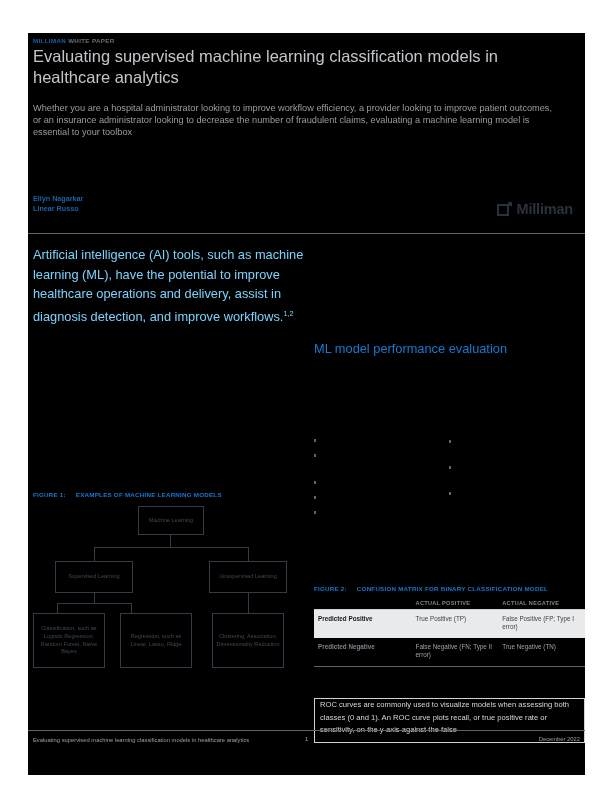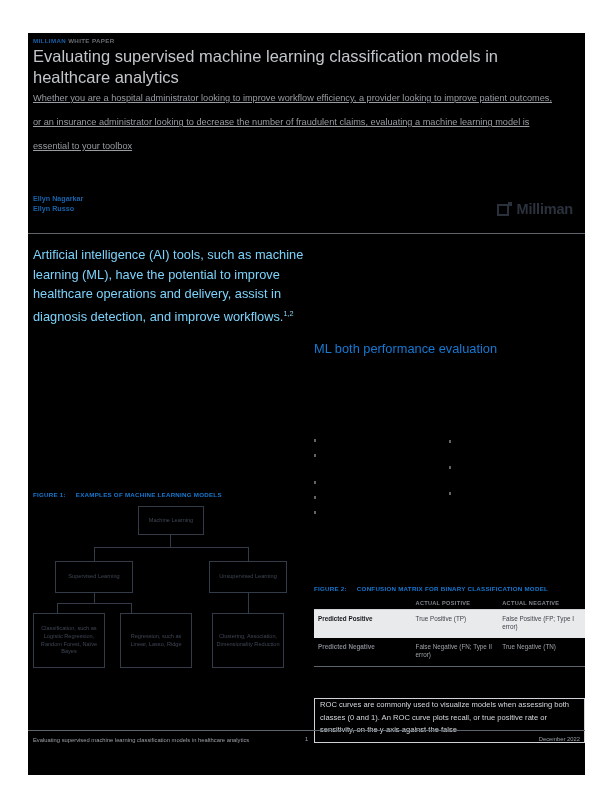--- a/index.html
+++ b/index.html
@@ -44,26 +44,25 @@
     width: 520px;
     font-size: 16.5px;
     line-height: 21px;
     color: #c2c6ca;
     font-weight: normal;
   }
 
   .deck {
     position: absolute;
     left: 5px;
-    top: 53px;
+    top: 69px;
     width: 520px;
     font-size: 9.2px;
-    line-height: 24px;
+    line-height: 12px;
     color: #989da2;
-    text-decoration: underline;
   }
 
   .authors {
     position: absolute;
     left: 5px;
     top: 161px;
     font-size: 7.2px;
     line-height: 10px;
     color: #1862ab;
     font-weight: bold;
@@ -290,38 +289,38 @@
   <div class="eyebrow">
     <span class="brand">MILLIMAN</span><span>&nbsp;</span><span class="kind">WHITE PAPER</span>
   </div>
 
   <div class="doc-title">Evaluating supervised machine learning classification models in healthcare analytics</div>
 
   <div class="deck">Whether you are a hospital administrator looking to improve workflow efficiency, a provider looking to improve patient outcomes, or an insurance administrator looking to decrease the number of fraudulent claims, evaluating a machine learning model is essential to your toolbox</div>
 
   <div class="authors">
     <div>Ellyn Nagarkar</div>
-    <div>Ellyn Russo</div>
+    <div>Linear Russo</div>
   </div>
 
   <div class="logo">
     <span class="logo-mark">
       <span class="sq"></span>
         <span class="tick"></span>
     </span>
     <span class="logo-text">Milliman</span>
   </div>
 
   <div class="rule top"></div>
 
   <div class="lede">
     <span>Artificial intelligence (AI) tools, such as machine learning (ML), have the potential to improve healthcare operations and delivery, assist in diagnosis detection, and improve workflows.</span><sup>1,2</sup>
   </div>
 
-  <div class="section-head">ML both performance evaluation</div>
+  <div class="section-head">ML model performance evaluation</div>
 
   <div class="bullet-block">
     <span class="bullet-dot" style="left:0px;  top:36px;"></span>
     <span class="bullet-dot" style="left:0px;  top:51px;"></span>
     <span class="bullet-dot" style="left:0px;  top:78px;"></span>
     <span class="bullet-dot" style="left:0px;  top:93px;"></span>
     <span class="bullet-dot" style="left:0px;  top:108px;"></span>
     <span class="bullet-dot" style="left:135px; top:37px;"></span>
     <span class="bullet-dot" style="left:135px; top:63px;"></span>
     <span class="bullet-dot" style="left:135px; top:89px;"></span>

